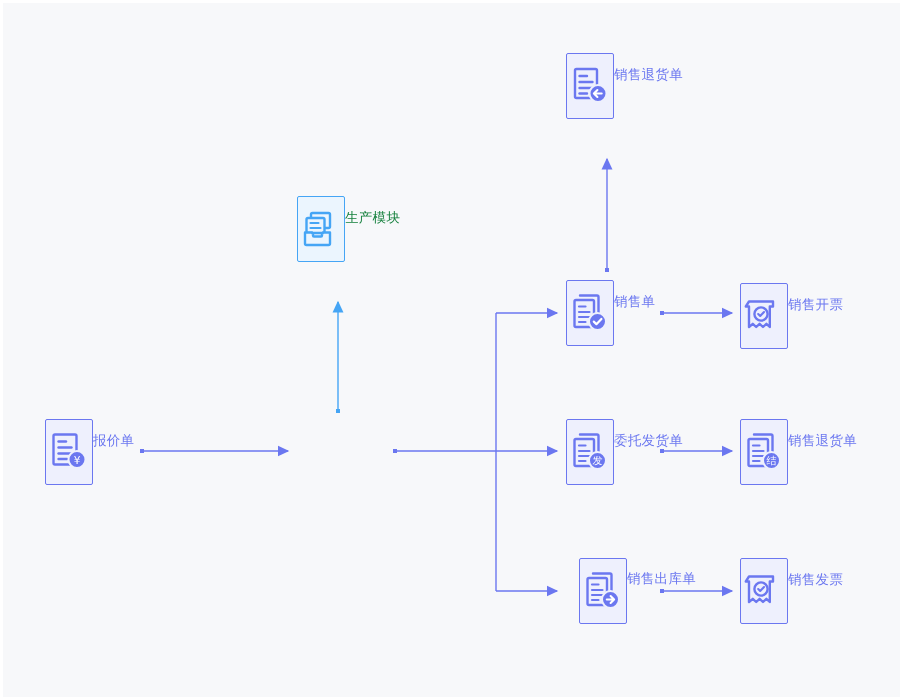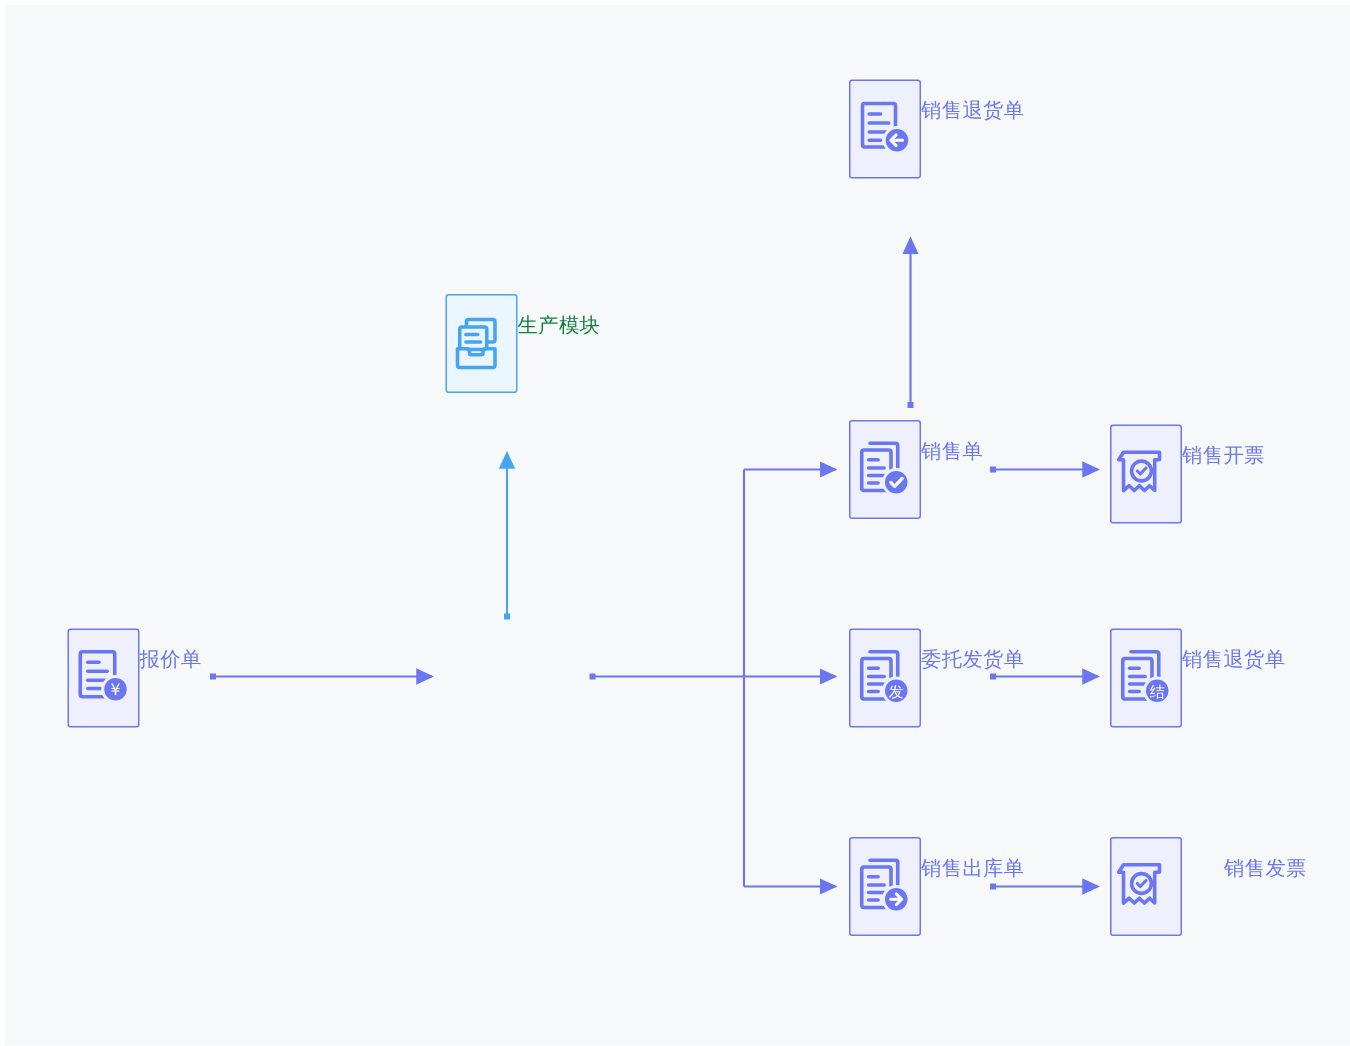--- a/index.html
+++ b/index.html
@@ -211,37 +211,37 @@
         <line x1="12" y1="22" x2="22.5" y2="22" stroke="#6b77f0" stroke-width="2.2" stroke-linecap="round"></line>
         <line x1="12" y1="27" x2="22.5" y2="27" stroke="#6b77f0" stroke-width="2.2" stroke-linecap="round"></line>
         <line x1="12" y1="32" x2="18.5" y2="32" stroke="#6b77f0" stroke-width="2.2" stroke-linecap="round"></line>
         <circle cx="30.5" cy="31.5" r="8.5" fill="#6b77f0" stroke="#eef0fd" stroke-width="2"></circle>
         <text x="30.5" y="35.4" font-size="10" fill="#ffffff" text-anchor="middle" font-family="DejaVu Sans, sans-serif">结</text>
       </svg>
     </div>
     <div class="node-label">销售退货单</div>
   </div>
 
-  <div class="node" style="left:563px; top:555px;font-family:Liberation Serif, serif;">
+  <div class="node" style="left:576px; top:555px;font-family:Liberation Serif, serif;">
     <div class="node-box">
       <svg width="46" height="46" viewBox="0 0 46 46">
         <path d="M13 5.5 h17 a1.5 1.5 0 0 1 1.5 1.5 v23" fill="none" stroke="#6b77f0" stroke-width="2.4" stroke-linecap="round"></path>
         <rect x="7.5" y="10" width="19.5" height="27" rx="1.5" fill="#eef0fd" stroke="#6b77f0" stroke-width="2.4"></rect>
         <line x1="12" y1="16.5" x2="18.5" y2="16.5" stroke="#6b77f0" stroke-width="2.2" stroke-linecap="round"></line>
         <line x1="12" y1="22" x2="22.5" y2="22" stroke="#6b77f0" stroke-width="2.2" stroke-linecap="round"></line>
         <line x1="12" y1="27" x2="22.5" y2="27" stroke="#6b77f0" stroke-width="2.2" stroke-linecap="round"></line>
         <line x1="12" y1="32" x2="18.5" y2="32" stroke="#6b77f0" stroke-width="2.2" stroke-linecap="round"></line>
         <circle cx="30.5" cy="31.5" r="8.5" fill="#6b77f0" stroke="#eef0fd" stroke-width="2"></circle>
         <path d="M26.8 31.5 h7.2 M30.6 28 l3.5 3.5 l-3.5 3.5" fill="none" stroke="#ffffff" stroke-width="2.1" stroke-linecap="round" stroke-linejoin="round"></path>
       </svg>
     </div>
     <div class="node-label">销售出库单</div>
   </div>
 
-  <div class="node" style="left:737px; top:555px;gap:28px;">
+  <div class="node" style="left:737px; top:555px;">
     <div class="node-box">
       <svg width="46" height="46" viewBox="0 0 46 46">
         <path d="M8 8.5 h24 v5 h-3.2 v20.5 l-3.4 -3.2 l-3.4 3.2 l-3.4 -3.2 l-3.4 3.2 l-3.4 -3.2 l-3.8 3.2 v-20.5 h-3.2 z" fill="none" stroke="#6b77f0" stroke-width="2.4" stroke-linejoin="round"></path>
         <circle cx="20" cy="21" r="6.6" fill="none" stroke="#6b77f0" stroke-width="2.4"></circle>
         <path d="M17.2 21 l2 2 l3.8 -4" fill="none" stroke="#6b77f0" stroke-width="2.1" stroke-linecap="round" stroke-linejoin="round"></path>
       </svg>
     </div>
     <div class="node-label">销售发票</div>
   </div>
 

